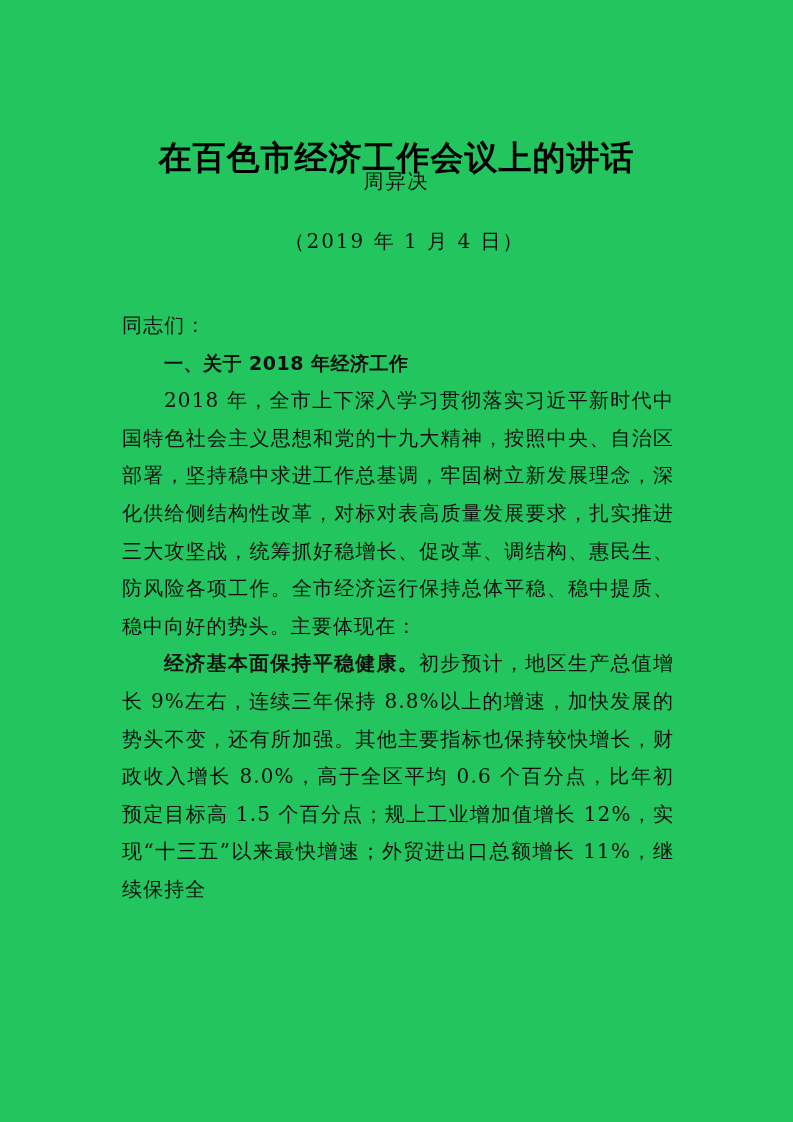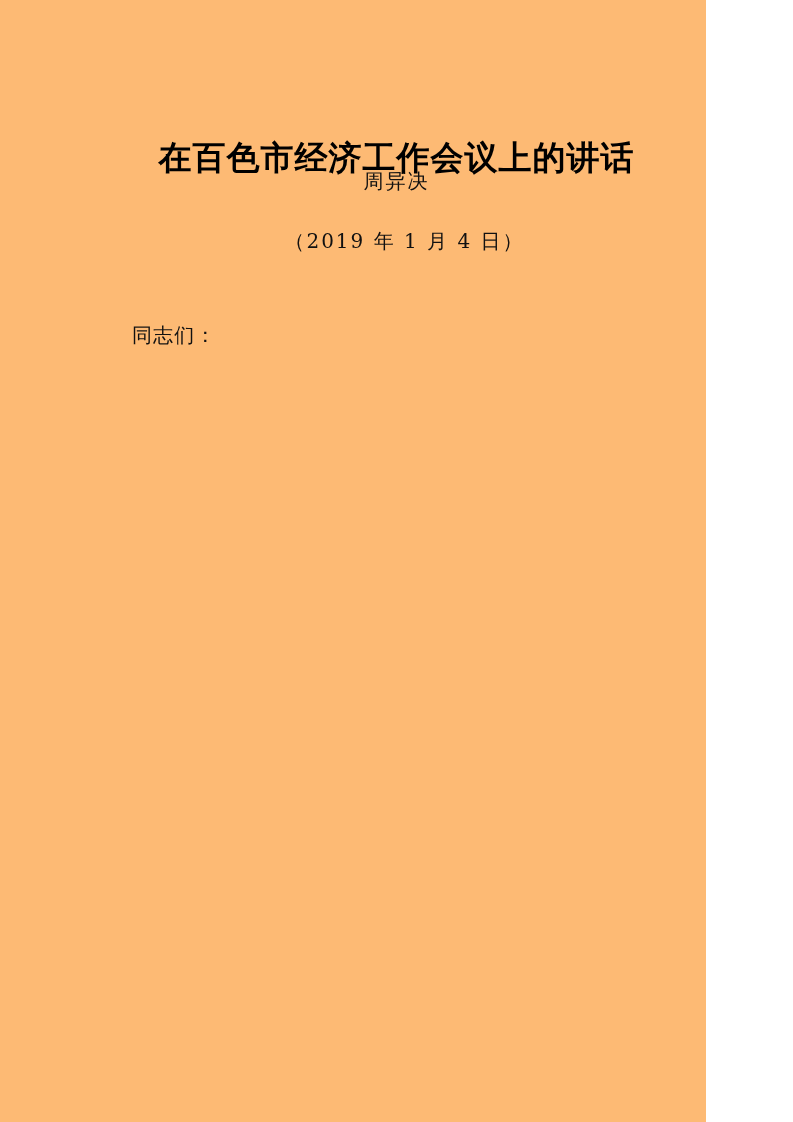--- a/index.html
+++ b/index.html
@@ -1,37 +1,40 @@
 <!DOCTYPE html>
 <html><head>
 <meta charset="utf-8">
 <style>
   html, body { margin: 0; padding: 0; background: #ffffff; }
   body { width: 793px; height: 1122px; position: relative; overflow: hidden;
          font-family: "DejaVu Serif", "Liberation Serif", serif; color: #111; }
-  .page { position: absolute; left: 0; top: 0; width: 706px; height: 1122px; background: #fdba74; }
+  .page { position: absolute; left: 0; top: 0; width: 793px; height: 1122px; background: #22c55e; }
   .title { position: absolute; top: 138px; left: 0; width: 793px; text-align: center;
            font-size: 33px; font-weight: bold; letter-spacing: 1px; line-height: 40px;
            font-family: "DejaVu Sans", "Liberation Sans", sans-serif; color: #000; }
   .author { position: absolute; top: 168px; left: 0; width: 793px; text-align: center;
             font-size: 20px; line-height: 26px; letter-spacing: 2px; }
   .date { position: absolute; top: 228px; left: 8px; width: 793px; text-align: center;
           font-size: 20px; line-height: 26px; letter-spacing: 2px; }
   .body { position: absolute; top: 307px; left: 122px; width: 552px;
           font-size: 20px; line-height: 37.6px; text-align: justify; letter-spacing: 1.1px; }
-  .body p { margin: 10px; }
+  .body p { margin: 0; }
   .indent { text-indent: 42px; }
   .section-heading { font-weight: bold; font-family: "DejaVu Sans", "Liberation Sans", sans-serif;
                      font-size: 19px; letter-spacing: 0.5px; }
   .lead { font-weight: bold; }
 </style>
 </head>
 <body>
 
 <div class="page">
   <div class="title">在百色市经济工作会议上的讲话</div>
   <div class="author">周异决</div>
   <div class="date">（2019 年 1 月 4 日）</div>
 
   <div class="body">
     <p>同志们：</p>
+    <p class="indent section-heading">一、关于 2018 年经济工作</p>
+    <p class="indent">2018 年，全市上下深入学习贯彻落实习近平新时代中国特色社会主义思想和党的十九大精神，按照中央、自治区部署，坚持稳中求进工作总基调，牢固树立新发展理念，深化供给侧结构性改革，对标对表高质量发展要求，扎实推进三大攻坚战，统筹抓好稳增长、促改革、调结构、惠民生、防风险各项工作。全市经济运行保持总体平稳、稳中提质、稳中向好的势头。主要体现在：</p>
+    <p class="indent"><span class="lead">经济基本面保持平稳健康。</span><span>初步预计，地区生产总值增长 9%左右，连续三年保持 8.8%以上的增速，加快发展的势头不变，还有所加强。其他主要指标也保持较快增长，财政收入增长 8.0%，高于全区平均 0.6 个百分点，比年初预定目标高 1.5 个百分点；规上工业增加值增长 12%，实现“十三五”以来最快增速；外贸进出口总额增长 11%，继续保持全</span></p>
   </div>
 </div>
 
 </body></html>

